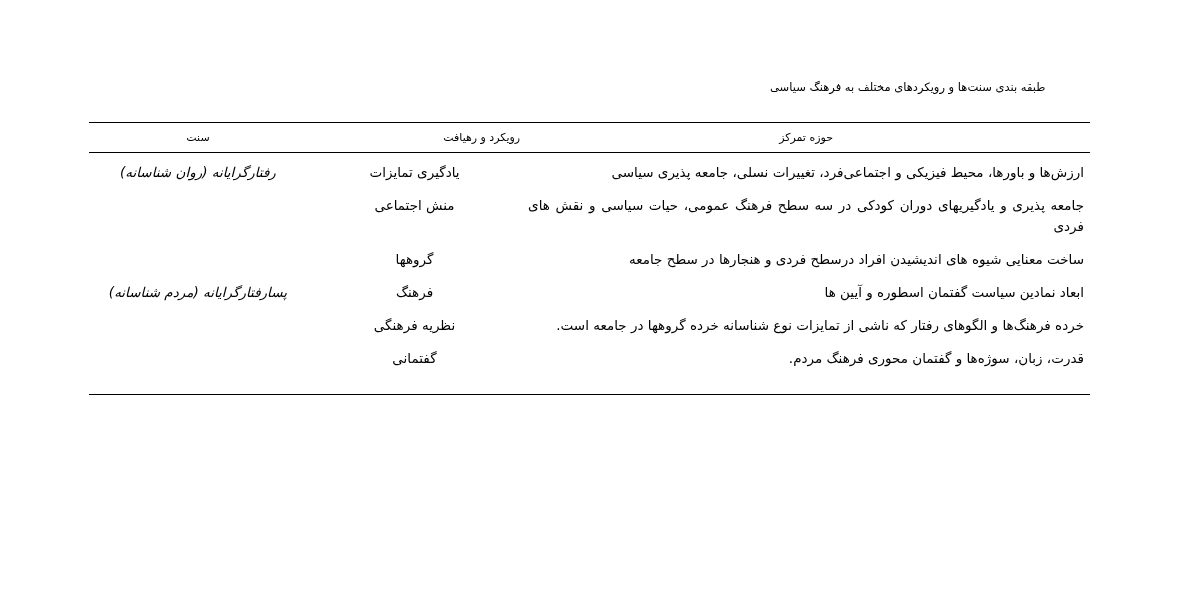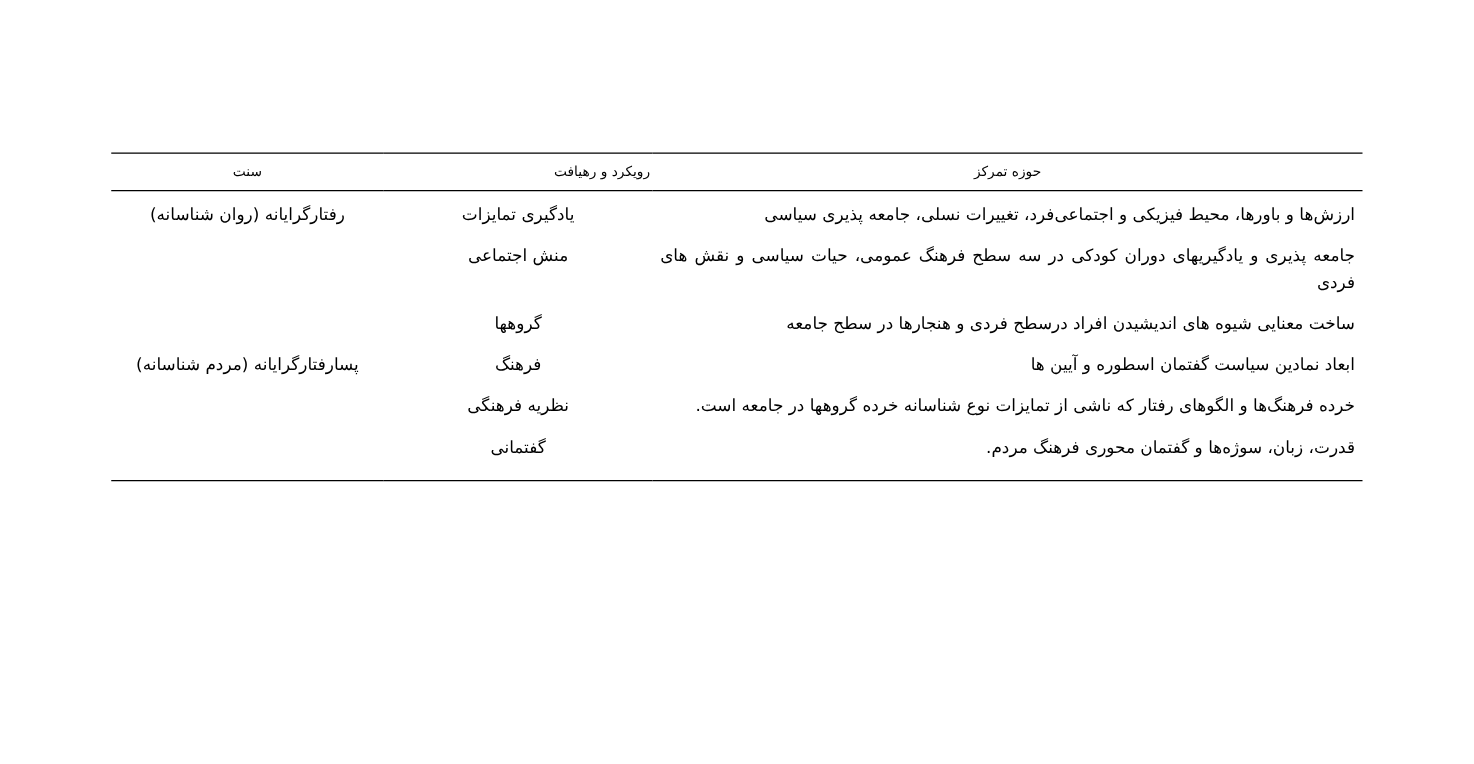--- a/index.html
+++ b/index.html
@@ -67,34 +67,36 @@
     padding-right: 6px;
     padding-left: 6px;
   }
   tbody td.col-approach {
     text-align: center;
     white-space: nowrap;
   }
   tbody td.col-tradition {
     text-align: center;
     white-space: nowrap;
+    font-style: italic;
   }
   tbody tr:last-child td {
     border-bottom: 1.3px solid #000;
-    padding-bottom: 15px;
+    padding-bottom: 25px;
   }
   tbody tr:first-child td {
     padding-top: 9px;
   }
 </style>
 </head>
 <body>
 
 <div class="page">
 
+  <div class="caption">طبقه بندی سنت‌ها و رویکردهای مختلف به فرهنگ سیاسی</div>
 
   <table class="tbl">
     <thead>
       <tr>
         <th class="col-focus">حوزه تمرکز</th>
         <th class="col-approach">رویکرد و رهیافت</th>
         <th class="col-tradition">سنت</th>
       </tr>
     </thead>
     <tbody>

